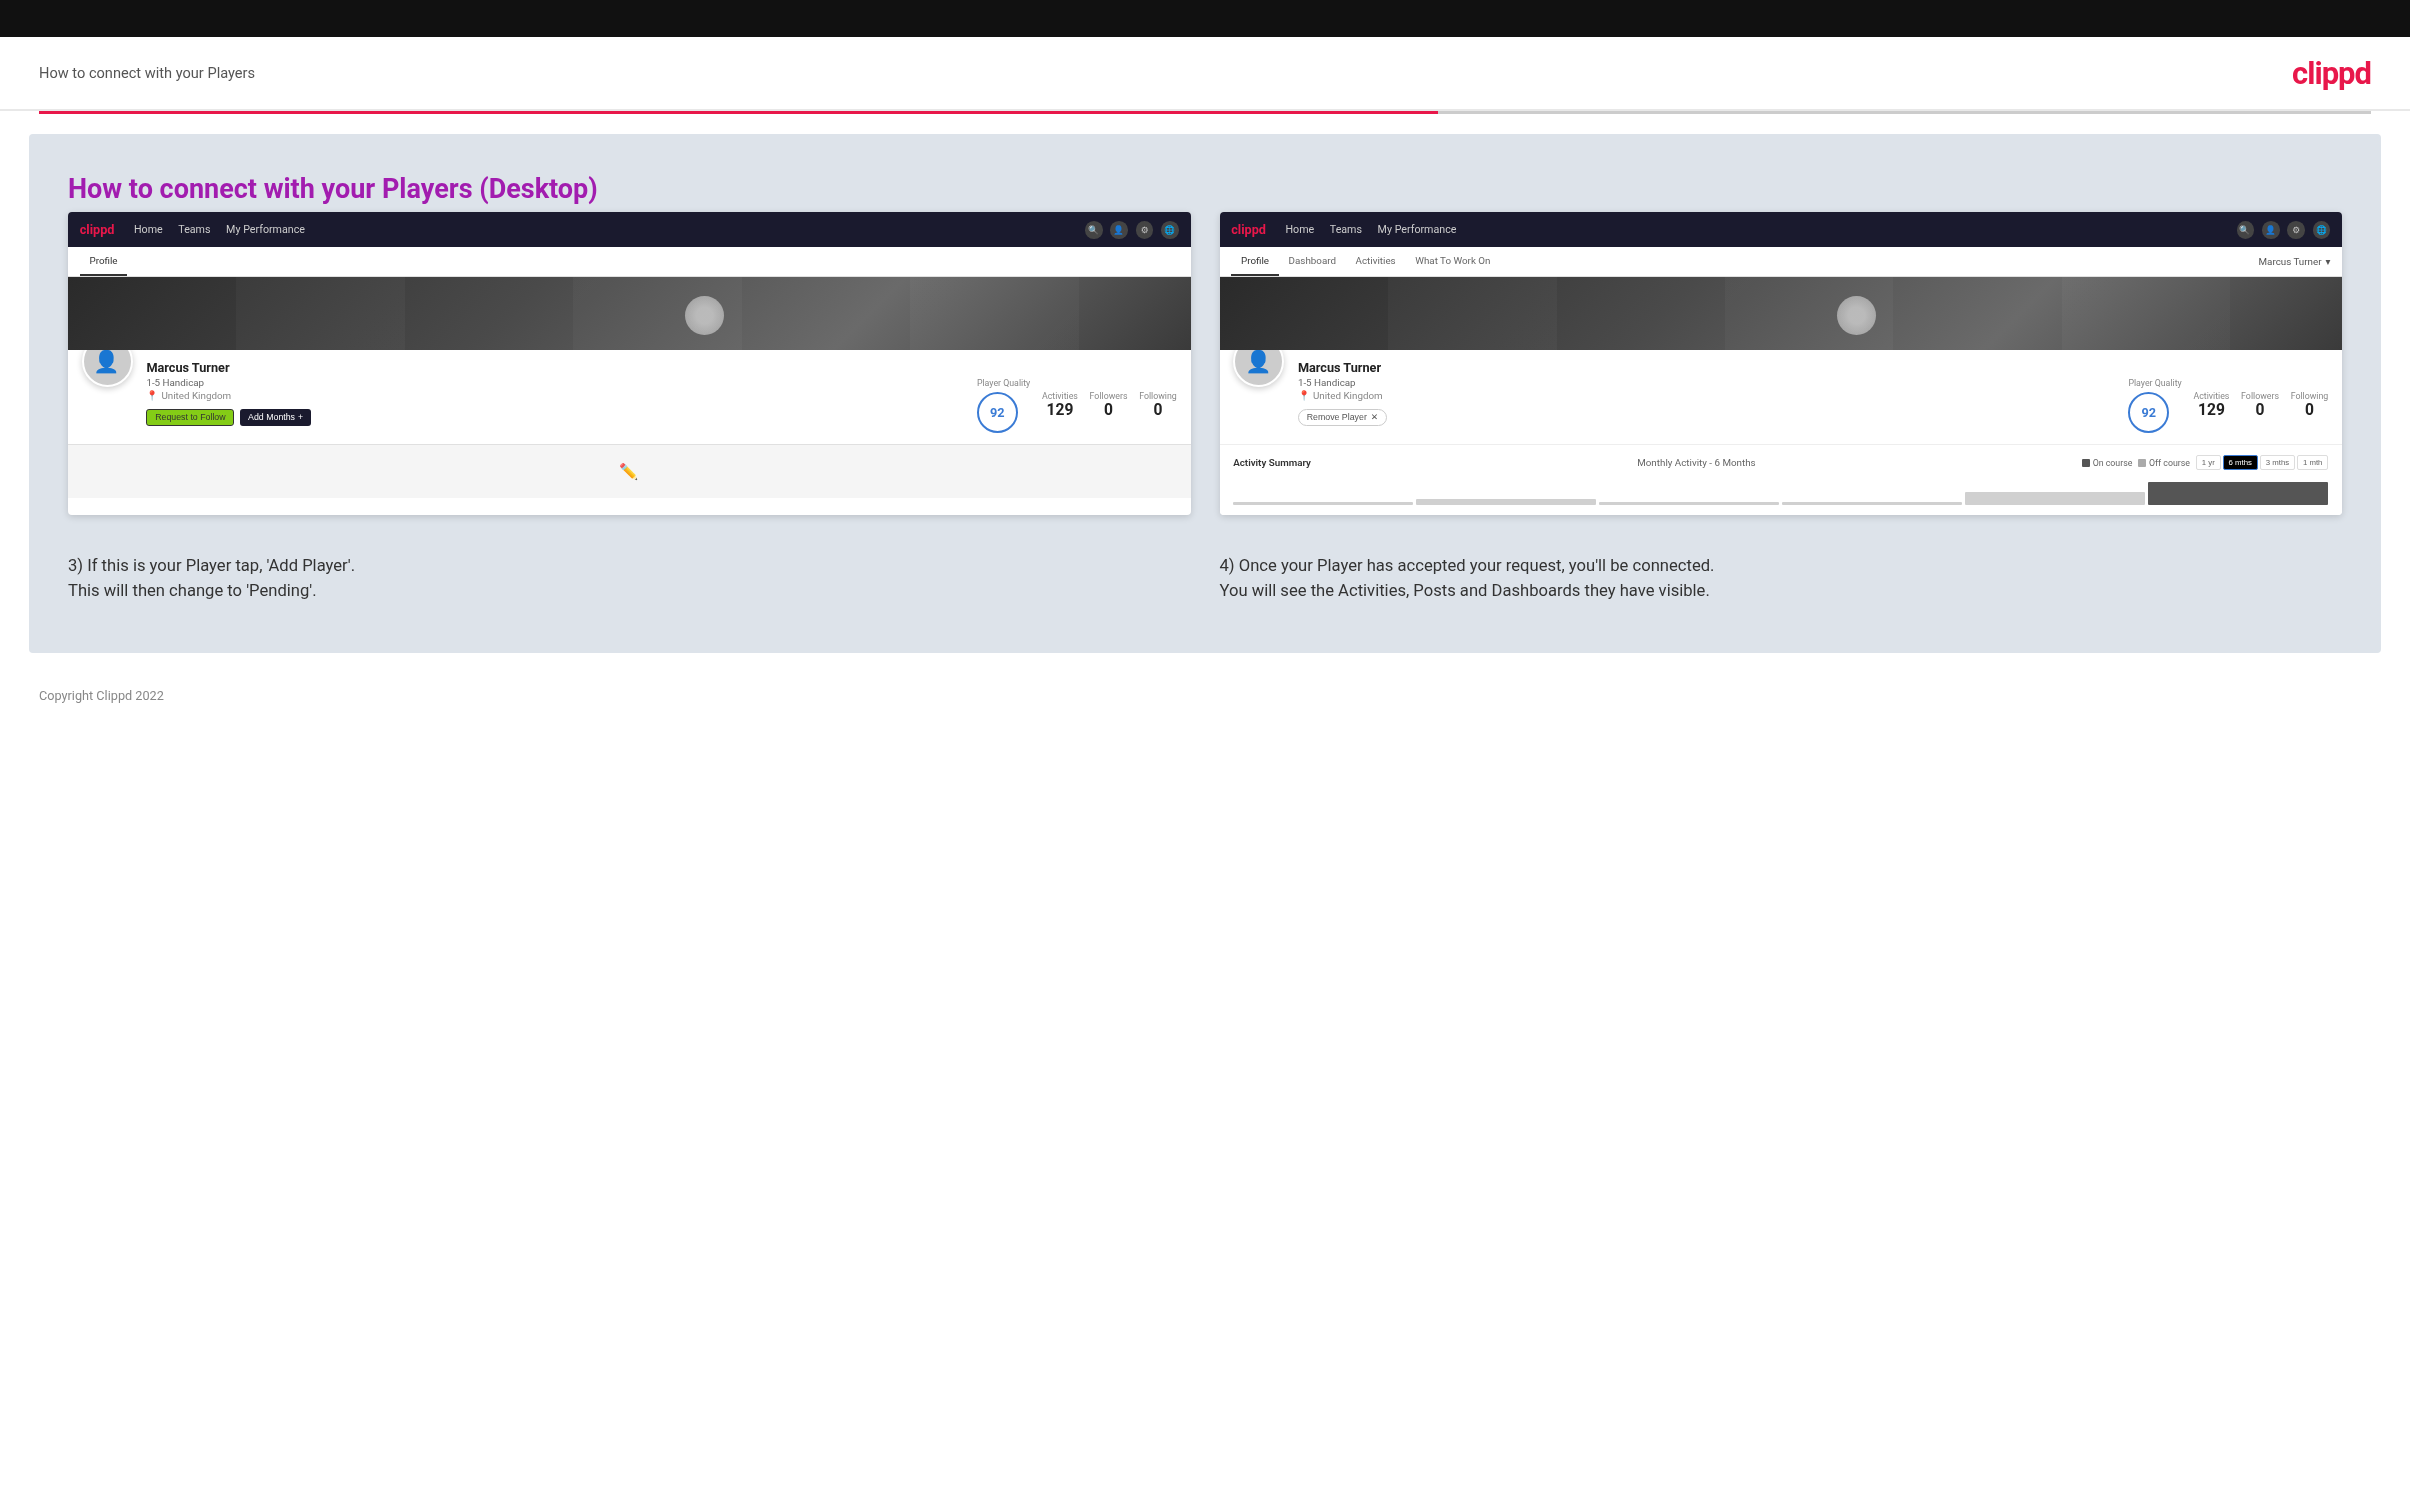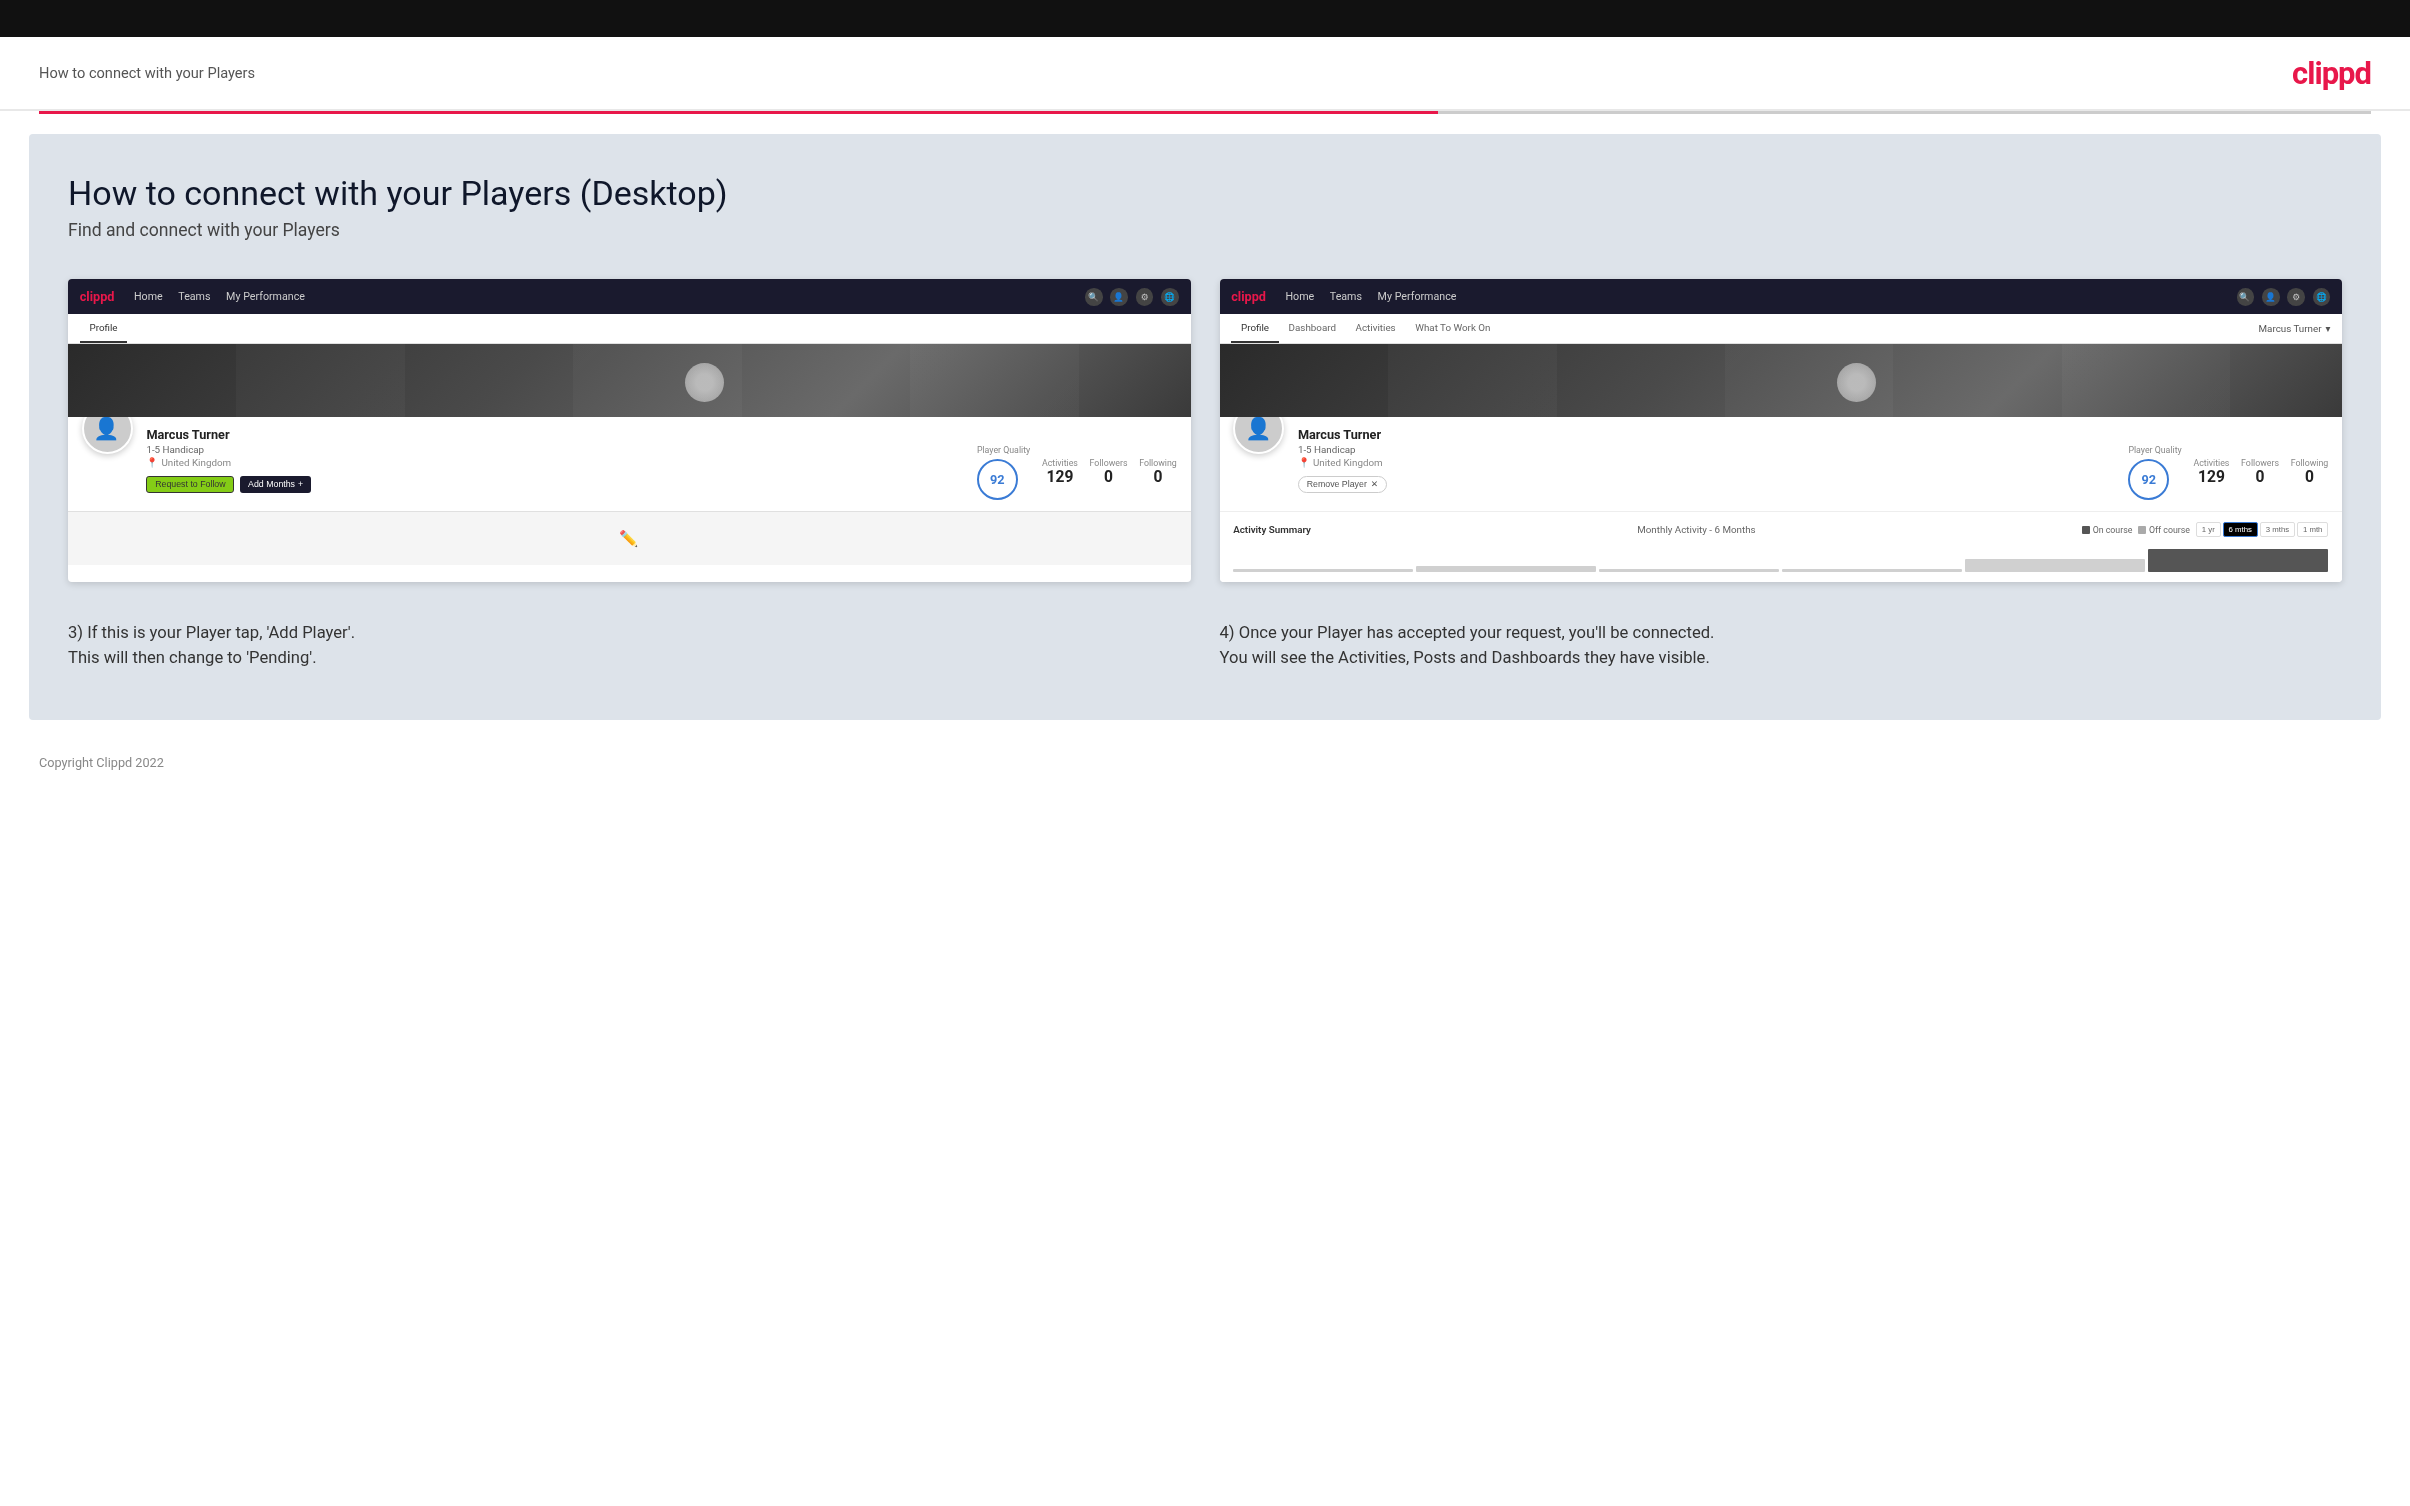--- a/index.html
+++ b/index.html
@@ -44,23 +44,23 @@
 
     
     .main-content {
       background: #dde3ea;
       margin: 19.5px 29px;
       padding: 39px 39px 49px;
       border-radius: 3.9px;
     }
 
     .main-title {
-      font-size: 34px;
-      font-weight: 400;
-      color: #0f172a;
+      font-size: 27px;
+      font-weight: 700;
+      color: #a21caf;
       margin-bottom: 7.8px;
     }
     .main-subtitle {
       font-size: 17.6px;
       color: #444;
       margin-bottom: 39px;
     }
 
     
     .screenshots-row {
@@ -404,21 +404,20 @@
 
 <div class="site-header">
   <span class="page-breadcrumb">How to connect with your Players</span>
   <span class="site-logo">clippd</span>
 </div>
 
 <div class="header-divider"></div>
 
 <div class="main-content">
   <div class="main-title">How to connect with your Players (Desktop)</div>
-  <div class="main-subtitle">Find and connect with your Players</div>
 
   <div class="screenshots-row">
 
     <div class="screenshot-card">
 
       <div class="app-nav">
         <span class="nav-logo">clippd</span>
         <span class="nav-item">Home</span>
         <span class="nav-item">Teams</span>
         <span class="nav-item">My Performance</span>

